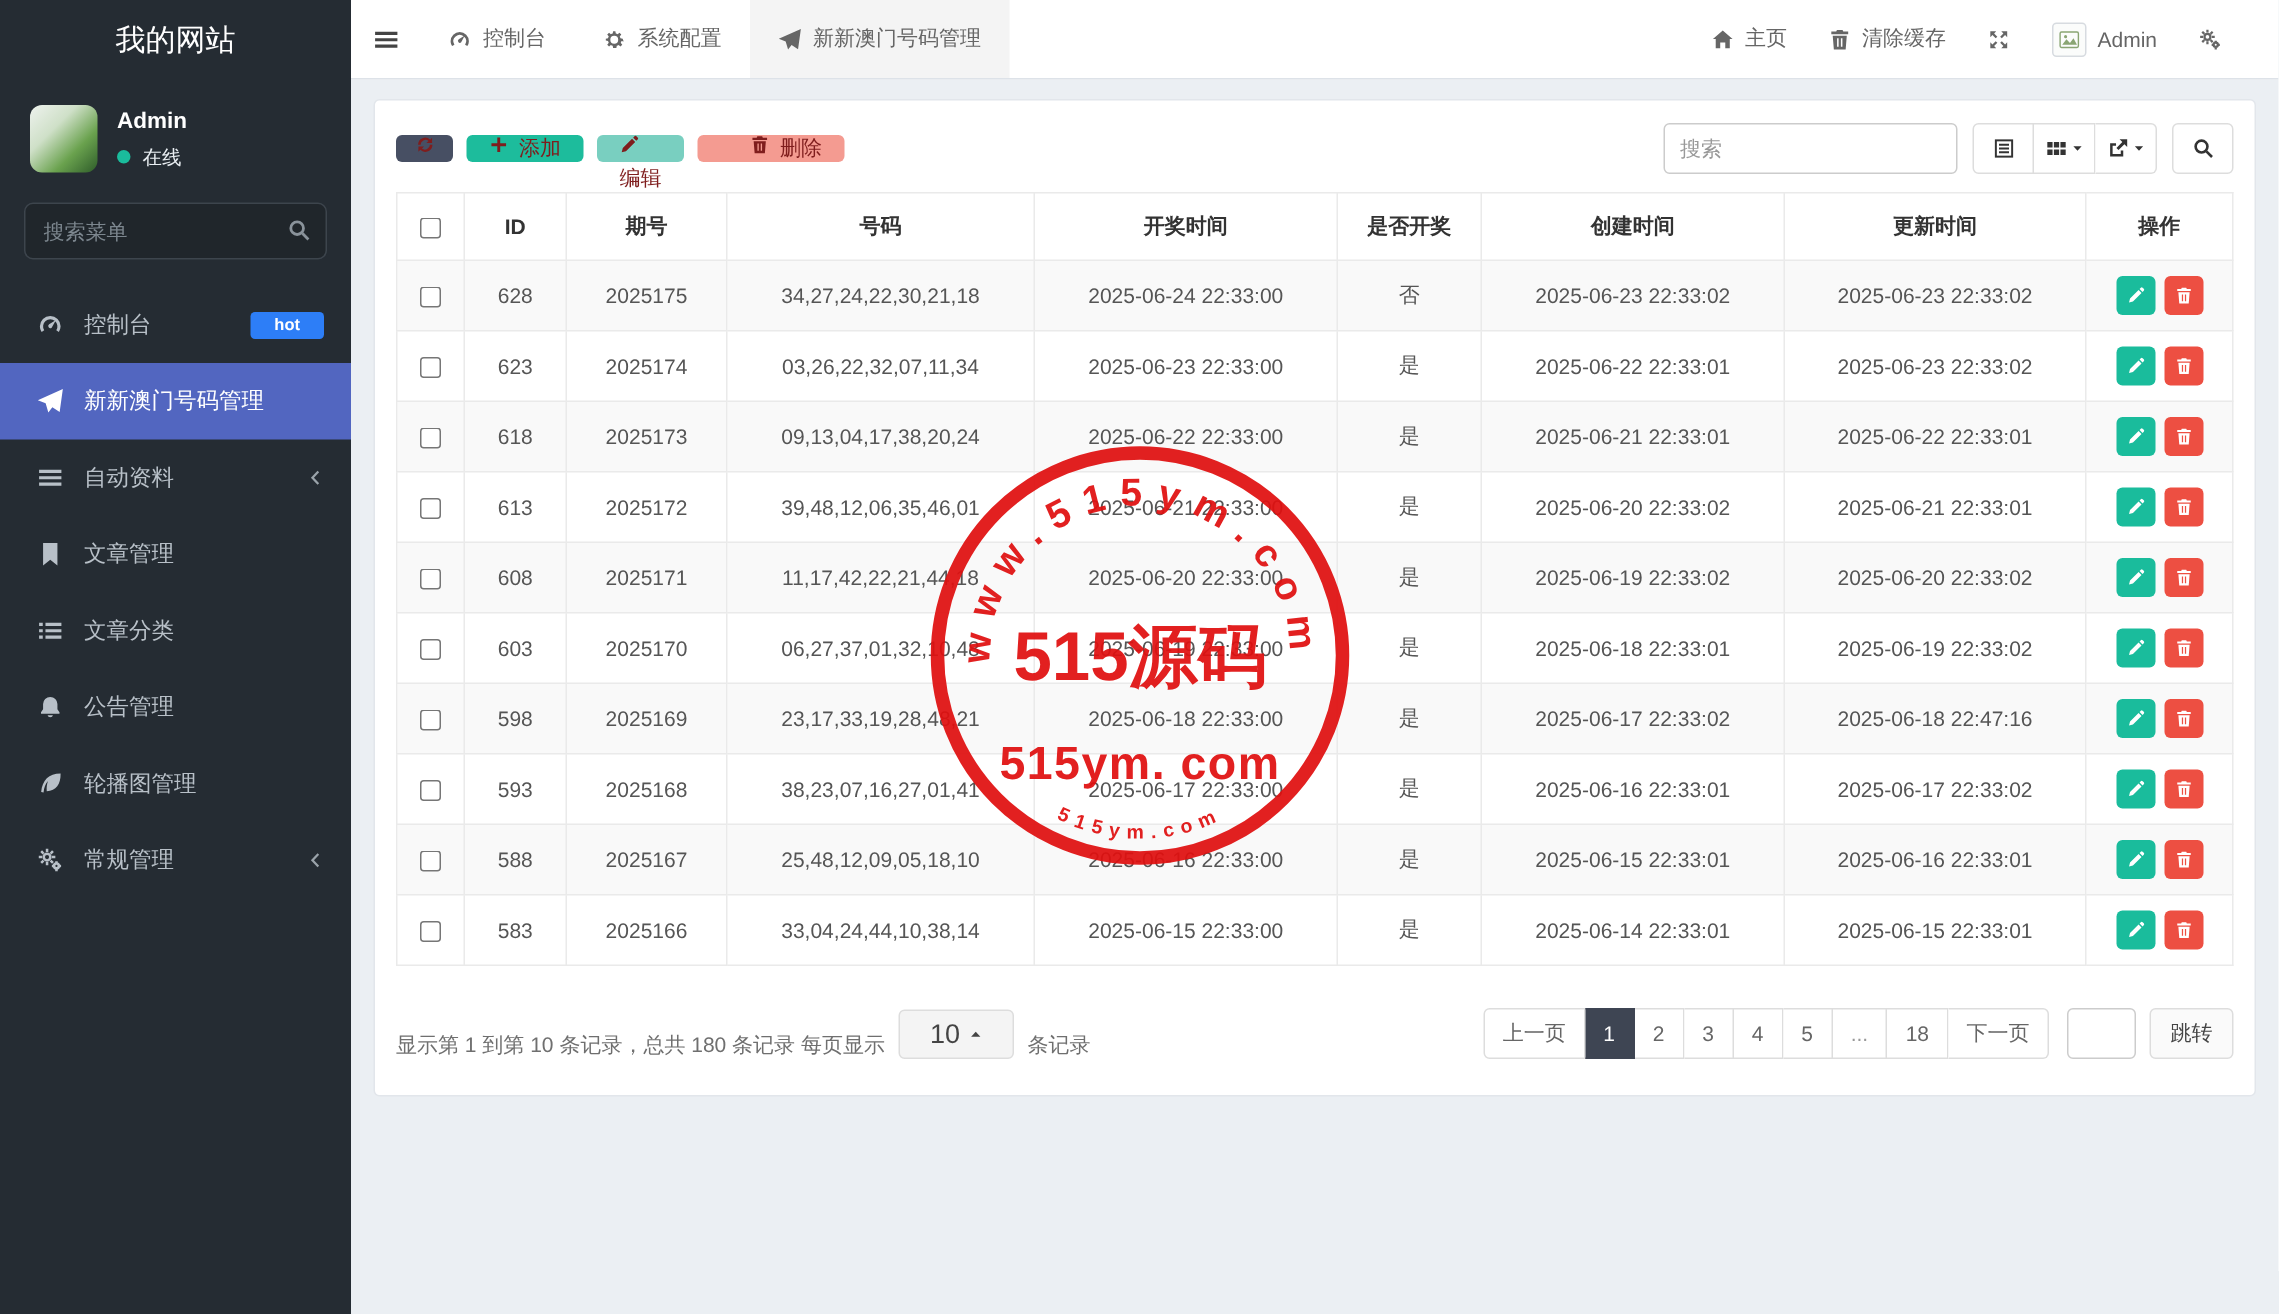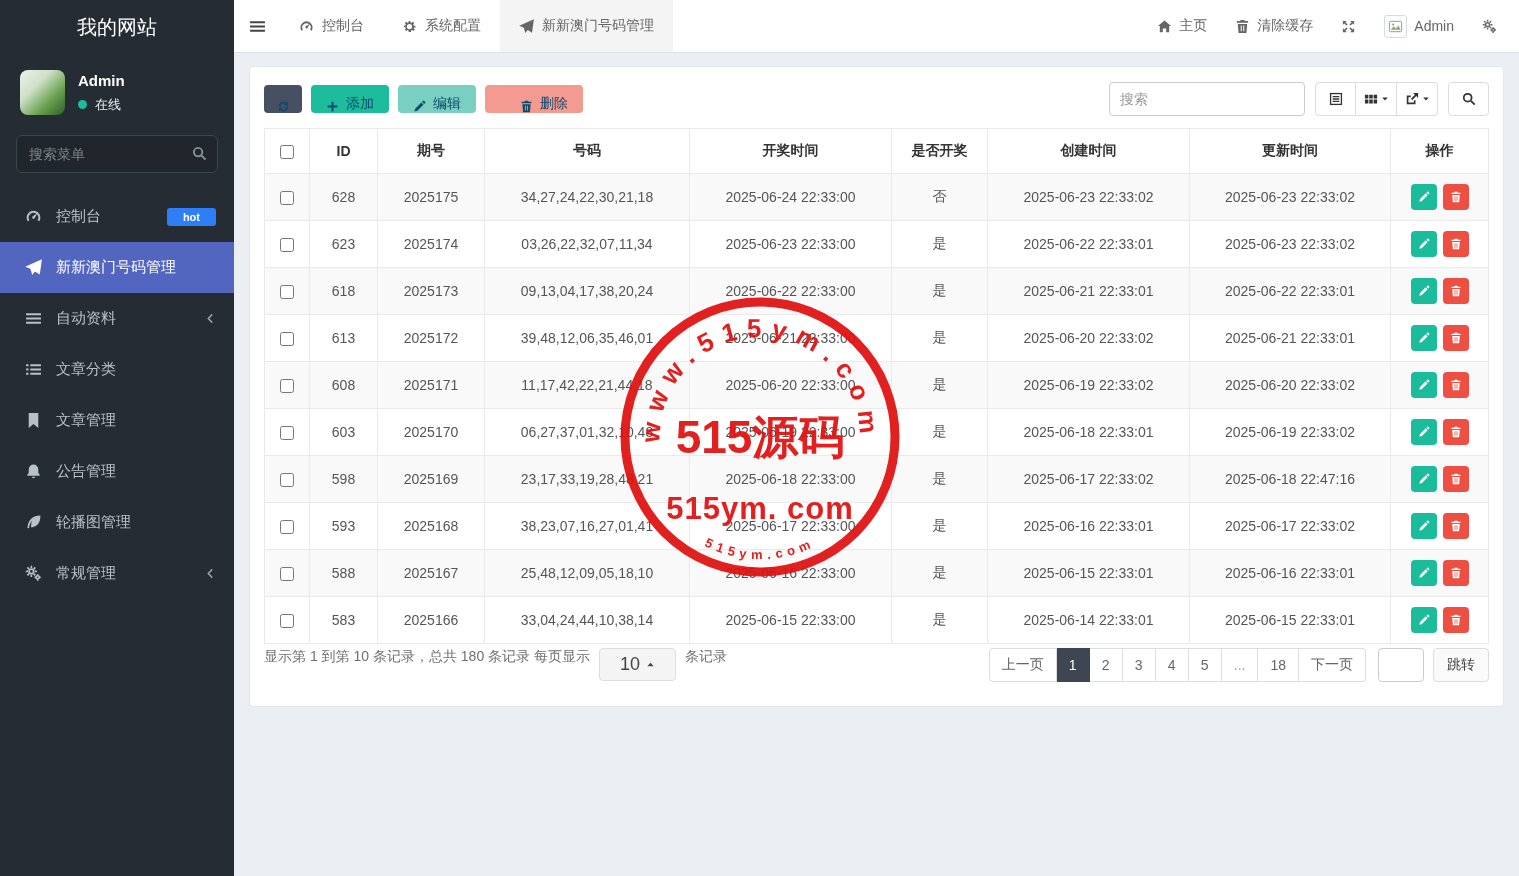--- a/index.html
+++ b/index.html
@@ -36,38 +36,38 @@
 
   
   .main { margin-left:234px; }
   .navbar { height:53px; background:#fff; border-bottom:1px solid #dde2e8; display:flex; align-items:stretch; }
   .nav-burger { width:46px; display:flex; align-items:center; justify-content:center; color:#444; cursor:pointer; }
   .nav-burger .i { width:17px; height:17px; }
   .nav-tabs { display:flex; align-items:stretch; }
   .nav-tab { display:flex; align-items:center; gap:8px; padding:0 19px; color:#666; font-size:14px; cursor:pointer; }
   .nav-tab .tab-icon { width:15px; height:15px; color:#666; }
   .nav-tab.active { background:#f4f4f4; }
-  .nav-right { margin-left:auto; display:flex; align-items:stretch; padding-right:8px; }
+  .nav-right { margin-left:auto; display:flex; align-items:stretch; padding-right:24px; }
   .nav-link { display:flex; align-items:center; gap:7px; padding:0 14px; color:#666; font-size:14px; cursor:pointer; }
   .nav-link .nl-icon { width:15px; height:15px; }
   .nav-avatar { width:23px; height:23px; border:1px solid #d7dbe0; border-radius:3px; color:#8aa573;
     display:flex; align-items:center; justify-content:center; background:#fbfcfb; }
   .nav-avatar .i { width:15px; height:15px; }
 
   
   .content { padding:13px 15px; }
   .panel { background:#fff; border:1px solid #e2e6eb; border-radius:4px; padding:15px 14px 24px; }
 
   .toolbar { display:flex; align-items:center; margin-bottom:12px; }
-  .btn { height:28px; border:none; border-radius:4px; font-size:14px; color:#0c4a6e;
-    display:inline-flex; align-items:flex-end; gap:7px; padding:0 15px; cursor:pointer; font-family:inherit; }
+  .btn { height:18px; border:none; border-radius:4px; font-size:14px; color:#7f1d1d;
+    display:inline-flex; align-items:flex-start; gap:7px; padding:0 15px; cursor:pointer; font-family:inherit; }
   .btn .i { width:13px; height:13px; }
   .btn-refresh { width:38px; padding:0; justify-content:center; background:#474f63; margin-right:9px; }
   .btn-add { background:#1dbc9c; margin-right:9px; }
-  .btn-edit { background:#79cfc0; margin-right:9px; cursor:default; }
+  .btn-edit { background:#79cfc0; margin-right:9px; cursor:default;flex-direction:column; }
   .btn-del  { background:#f49b91; cursor:default;padding-left:35px; }
   .toolbar-right { margin-left:auto; display:flex; align-items:center; }
   .search-box input { width:196px; height:34px; border:1px solid #ccc; border-radius:4px; padding:0 10px;
     font-size:14px; color:#555; outline:none; font-family:inherit; }
   .search-box input::placeholder { color:#999; }
   .tool-group { display:flex; margin-left:10px; }
   .tool-btn { width:41px; height:34px; background:#fff; border:1px solid #ddd; display:flex;
     align-items:center; justify-content:center; gap:3px; color:#333; cursor:pointer; }
   .tool-group .tool-btn + .tool-btn { border-left:none; }
   .tool-group .tool-btn:first-child { border-radius:4px 0 0 4px; }
@@ -83,21 +83,21 @@
   .grid td { height:47px; color:#555; }
   .grid tbody tr:nth-child(odd) td { background:#f9f9f9; }
   .status-yes { color:#1abc9c; }
   .act-btn { width:26px; height:26px; border:none; border-radius:4px; display:inline-flex;
     align-items:center; justify-content:center; color:#fff; cursor:pointer; vertical-align:middle; }
   .act-btn .i { width:12px; height:12px; }
   .act-edit { background:#1abc9c; margin-right:6px; }
   .act-del  { background:#ed4f42; }
 
   
-  .table-footer { display:flex; align-items:flex-start; margin-top:4px; font-size:14px; color:#6f6f6f; }
+  .table-footer { display:flex; align-items:flex-end; margin-top:28px; font-size:14px; color:#6f6f6f; }
   .pagesize-btn { margin:0 9px; height:33px; padding:0 20px; border:1px solid #ddd; background:#f4f4f4;
     border-radius:4px; color:#444; font-size:18px; display:inline-flex; align-items:center; gap:6px;
     cursor:pointer; font-family:inherit; }
   .pagesize-btn .i { width:9px; height:9px; }
   .pager { margin-left:auto; display:flex; align-items:center; }
   .page-btn { min-width:33px; height:34px; padding:12px 12px; background:#fff; border:1px solid #ddd;
     color:#666; font-size:14px; display:flex; align-items:center; justify-content:center;
     cursor:pointer; font-family:inherit; }
   .page-btn + .page-btn { border-left:none; }
   .page-btn:first-child { border-radius:4px 0 0 4px; }
@@ -174,32 +174,32 @@
         <span class="mi-label">自动资料</span>
         <span class="i mi-chevron">
           <svg viewBox="0 0 16 16">
             <path fill="none" stroke="currentColor" stroke-width="2.2" d="M10.5 2 4.8 8l5.7 6"></path>
           </svg>
         </span>
       </a>
       <a class="menu-item">
         <span class="i mi-icon">
           <svg viewBox="0 0 16 16">
-            <path fill="currentColor" d="M1 3h2.3v2H1zM1 7h2.3v2H1zM1 11h2.3v2H1zM5 3h10v2H5zM5 7h10v2H5zM5 11h10v2H5z"></path>
-          </svg>
-        </span>
-        <span class="mi-label">文章分类</span>
+            <path fill="currentColor" d="M3.5 1h9v14L8 11.4 3.5 15z"></path>
+          </svg>
+        </span>
+        <span class="mi-label">文章管理</span>
       </a>
       <a class="menu-item">
         <span class="i mi-icon">
           <svg viewBox="0 0 16 16">
-            <path fill="currentColor" d="M3.5 1h9v14L8 11.4 3.5 15z"></path>
-          </svg>
-        </span>
-        <span class="mi-label">文章管理</span>
+            <path fill="currentColor" d="M1 3h2.3v2H1zM1 7h2.3v2H1zM1 11h2.3v2H1zM5 3h10v2H5zM5 7h10v2H5zM5 11h10v2H5z"></path>
+          </svg>
+        </span>
+        <span class="mi-label">文章分类</span>
       </a>
       <a class="menu-item">
         <span class="i mi-icon">
           <svg viewBox="0 0 16 16">
             <path fill="currentColor" d="M8 1.5A4.5 4.5 0 0 0 3.5 6v3.2L2.2 11.1v.9h11.6v-.9L12.5 9.2V6A4.5 4.5 0 0 0 8 1.5zM6.3 13a1.75 1.75 0 0 0 3.4 0z"></path>
           </svg>
         </span>
         <span class="mi-label">公告管理</span>
       </a>
       <a class="menu-item">

